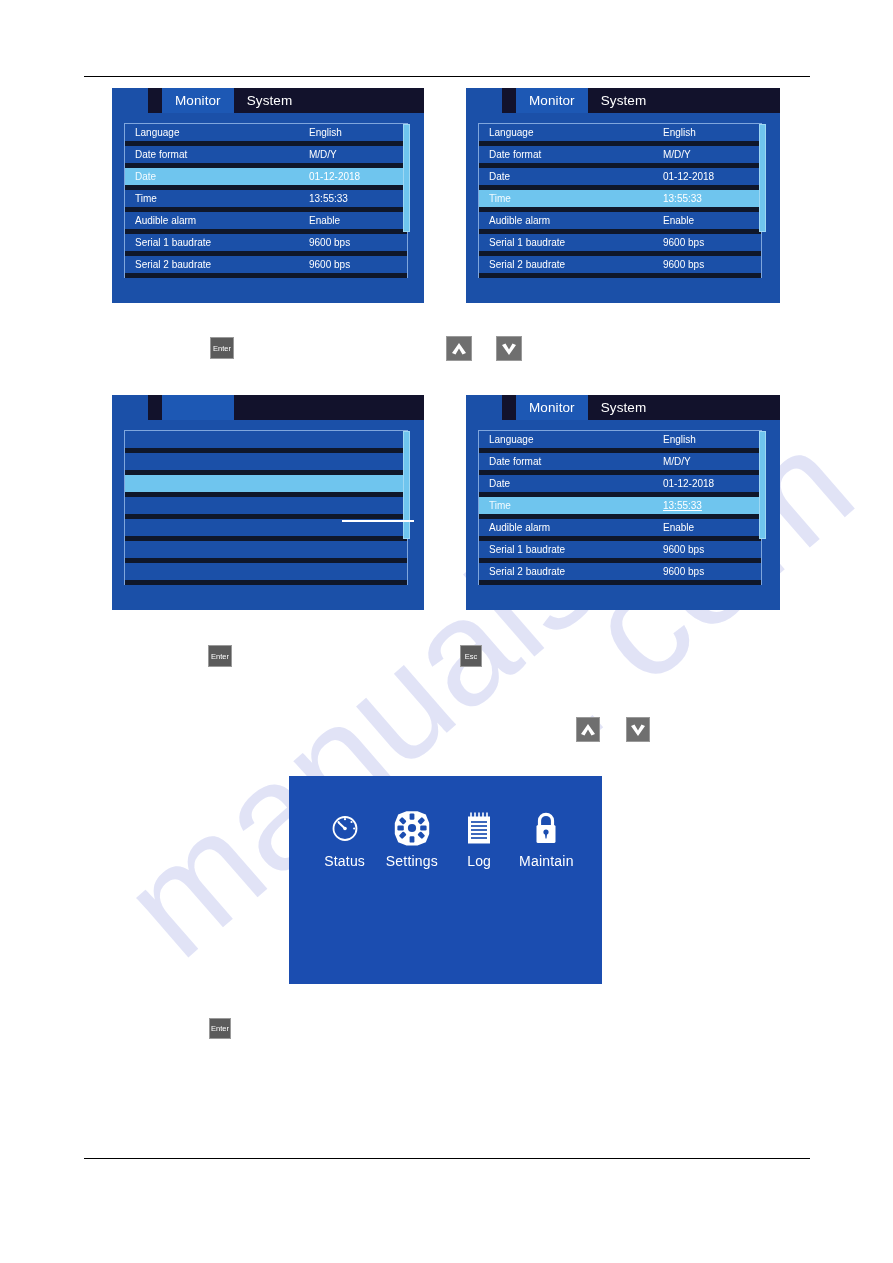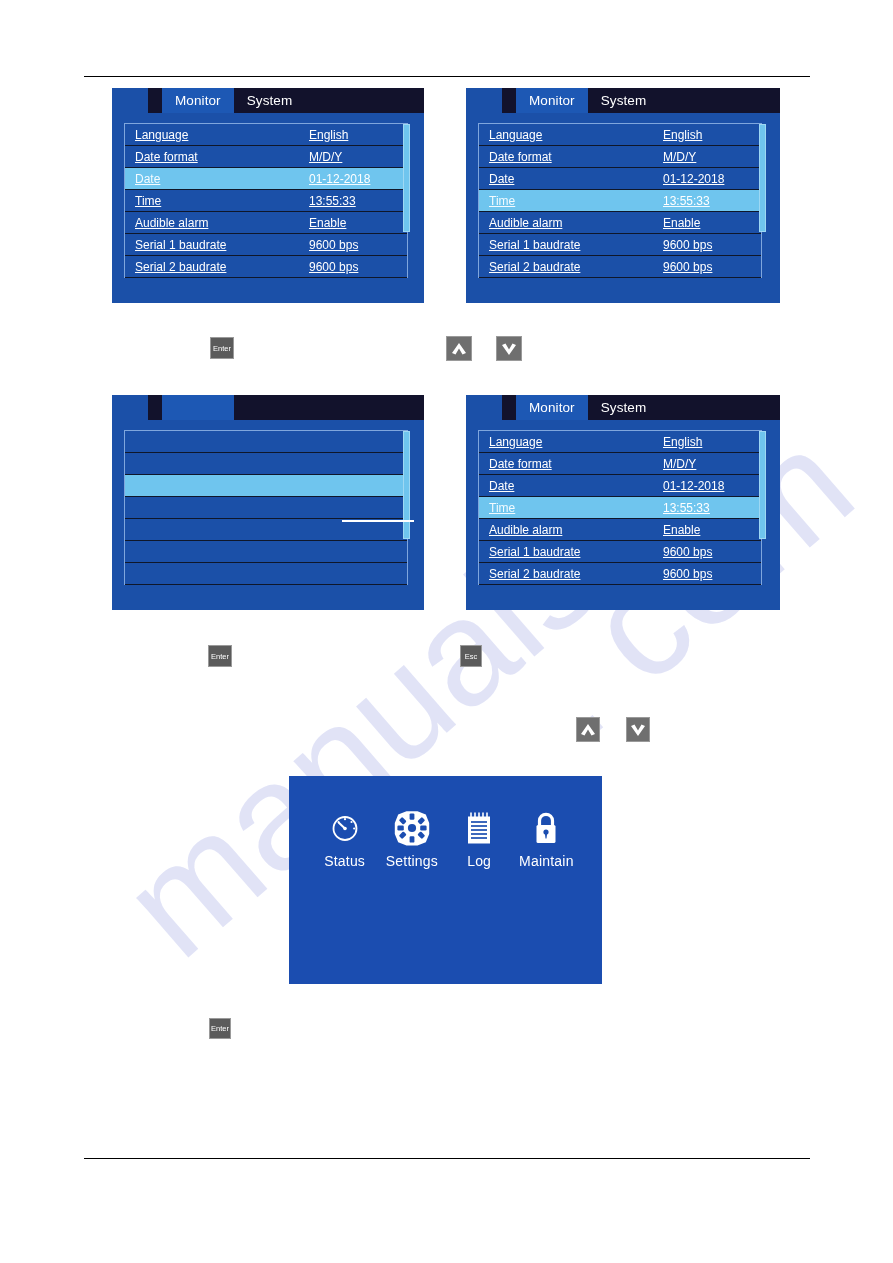--- a/index.html
+++ b/index.html
@@ -79,26 +79,25 @@
     border-bottom:none;
     width:284px;
     box-sizing:border-box;
   }
   .row{
     display:flex;
     justify-content:space-between;
     align-items:center;
     height:22px;
     padding:0 10px 0 10px;
-    border-bottom:1px solid #0f172a;
-    font-size:12px;
+    border-bottom:5px solid #0f172a;
+    font-size:10px;
     color:#ffffff;
     box-sizing:border-box;
     background:#1b50a8;
-    text-decoration:underline;
   }
   .row .val{min-width:88px;text-align:left;}
   .row.sel{background:#6fc5ee;color:#f2fbff;}
   .row.sel .val{color:#ffffff;}
   .row.sel.editing .val{text-decoration:underline;}
   .scrollbar{
     position:absolute;
     width:7px;
     background:#6fc5ee;
     border:1px solid #9ed8f3;

